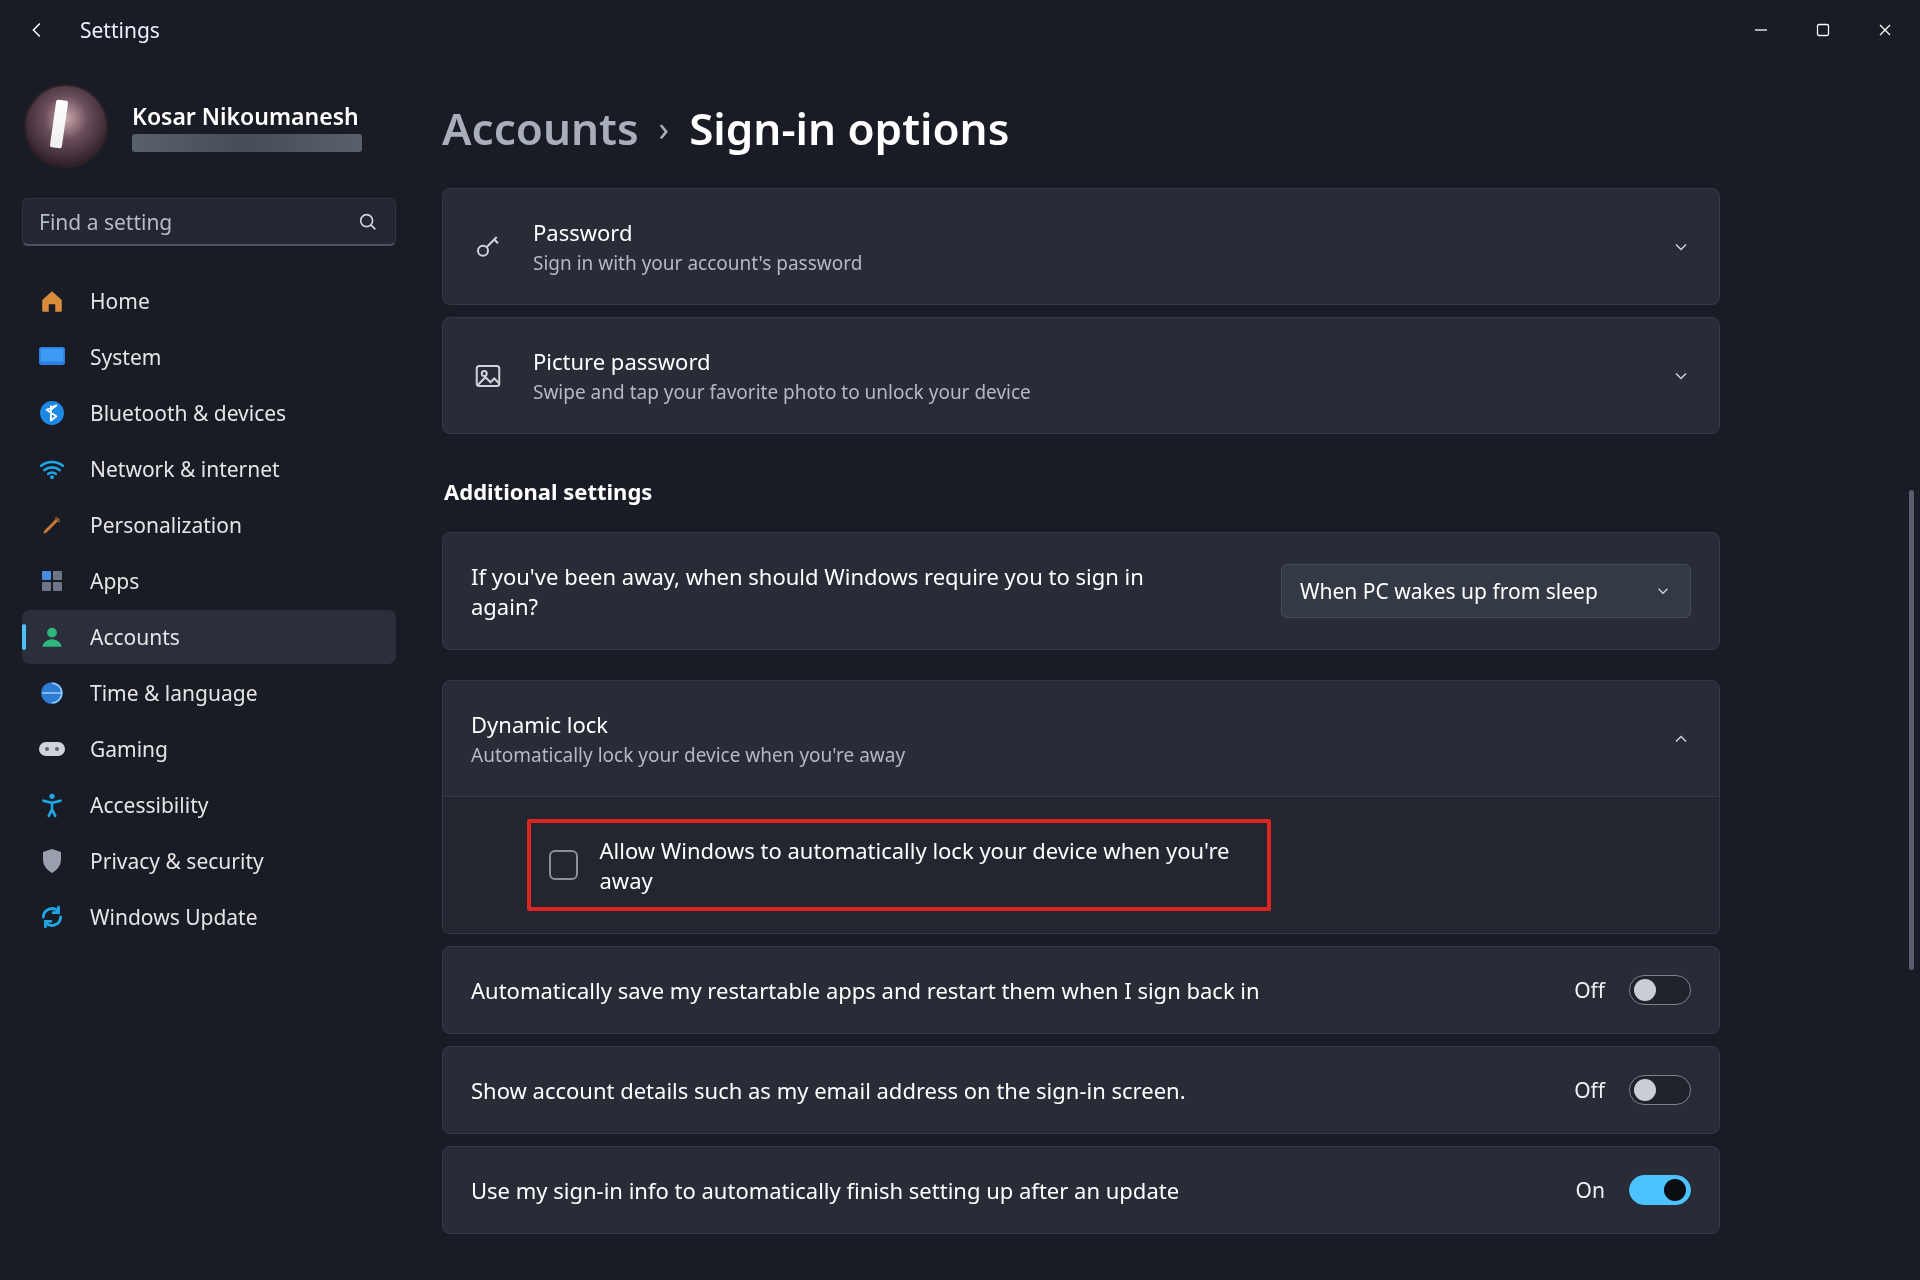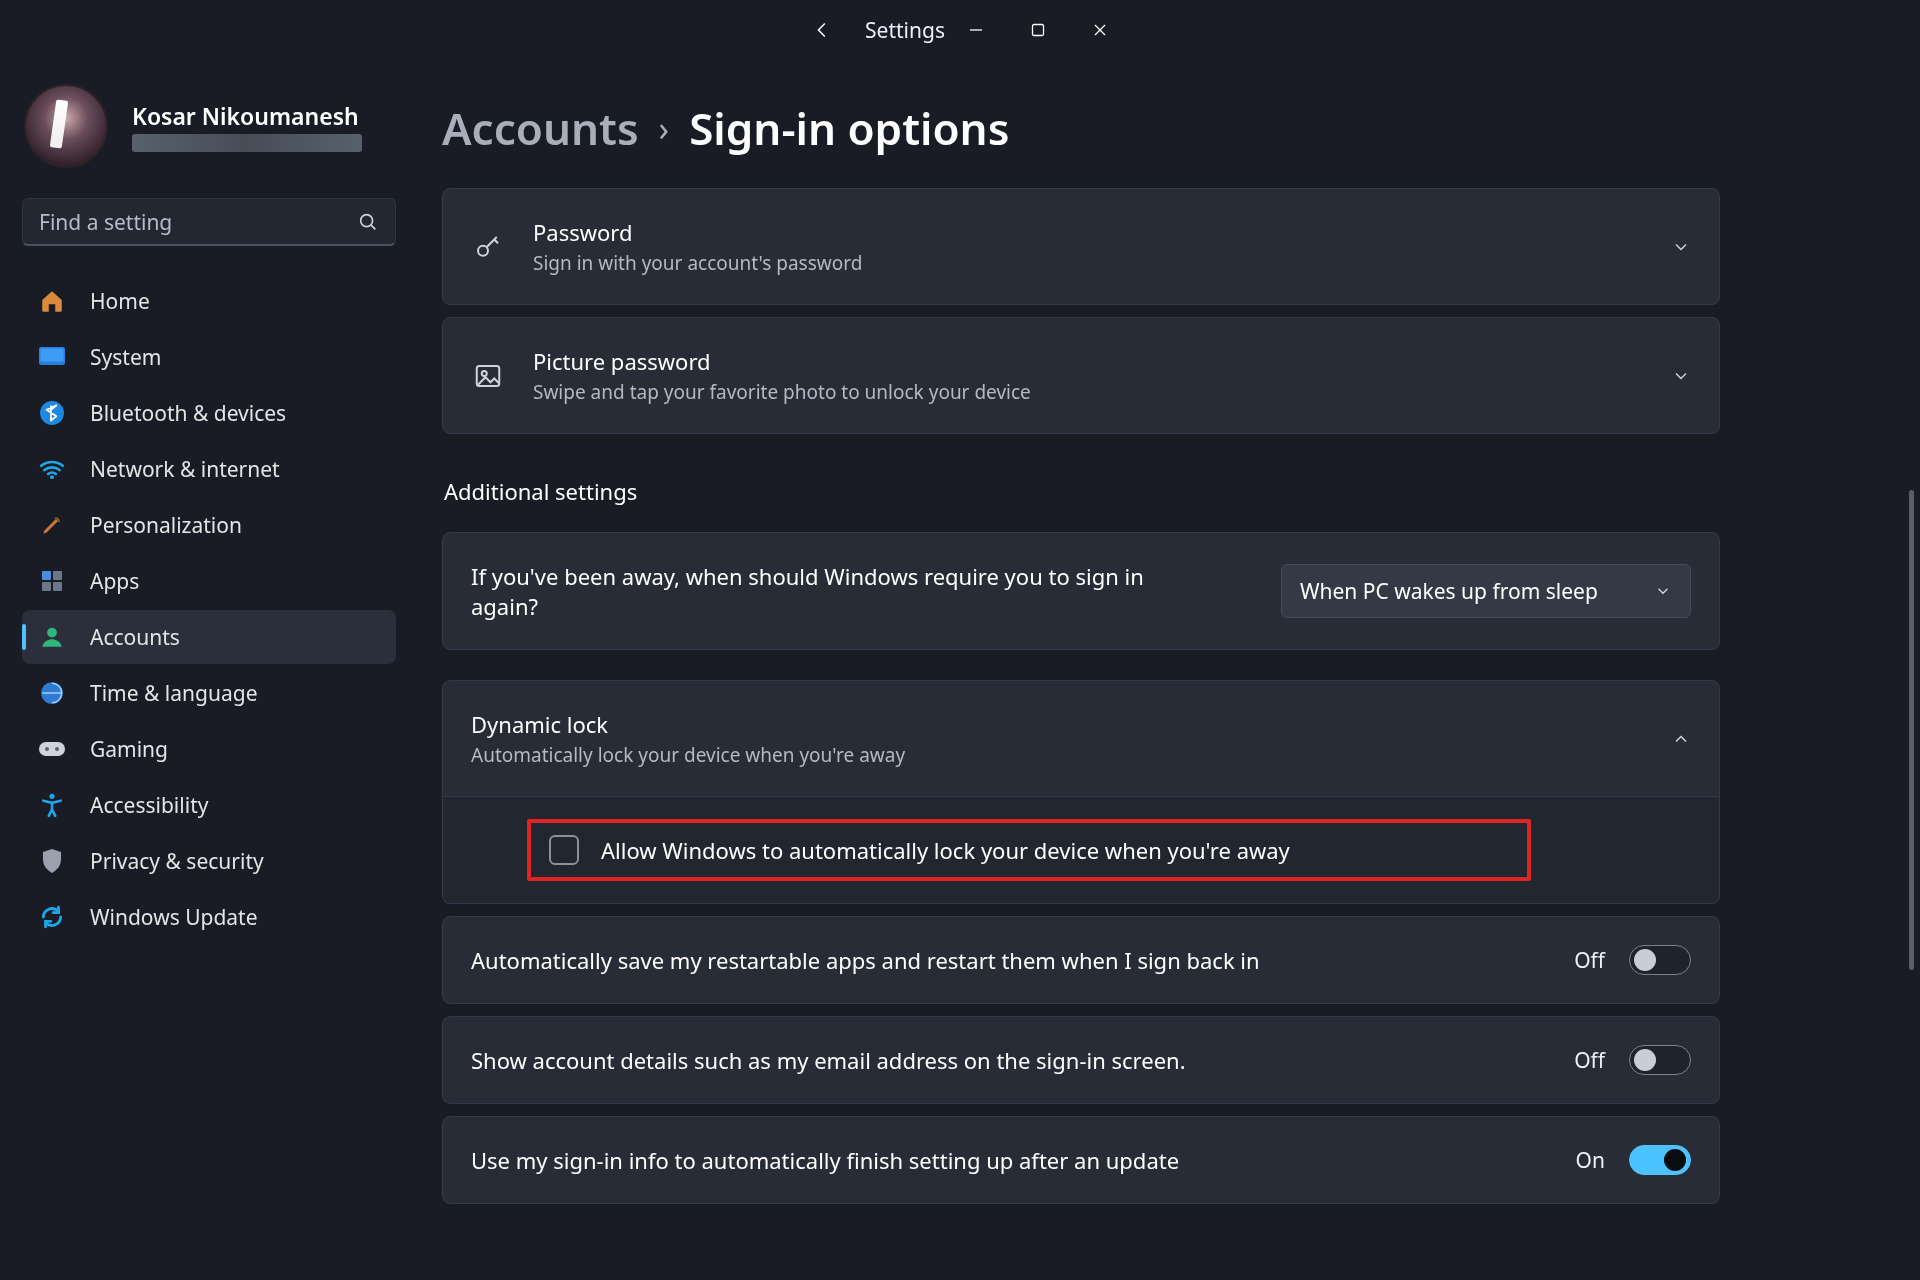--- a/index.html
+++ b/index.html
@@ -1,19 +1,19 @@
 <!DOCTYPE html>
 <html><head>
 <meta charset="utf-8">
 <style>
 * { margin:0; padding:0; box-sizing:border-box; font-family:"Segoe UI Variable","Segoe UI",system-ui,sans-serif; }
 html,body{width:1920px;height:1280px;overflow:hidden;background:#191c24;color:#fff;}
 
 
-.titlebar{height:60px;display:flex;align-items:center;justify-content:center;padding:0 4px 0 24px;}
+.titlebar{height:60px;display:flex;align-items:center;justify-content:space-between;padding:0 4px 0 24px;}
 .titlebar .left{display:flex;align-items:center;gap:28px;}
 .titlebar .wbtns{display:flex;}
 .titlebar .wbtn{width:62px;height:46px;display:flex;align-items:center;justify-content:center;color:#fff;}
 .titlebar .wbtn svg{stroke:#fff;}
 .back-arrow{width:28px;height:28px;display:flex;align-items:center;justify-content:center;}
 .app-title{font-size:21px;font-weight:400;color:#eef;}
 
 
 .shell{display:flex;height:calc(100% - 60px);}
 .sidebar{width:418px;flex:0 0 418px;padding:24px 22px 24px 22px;display:flex;flex-direction:column;}
@@ -46,26 +46,26 @@
 .crumb-sep{font-size:34px;color:#a9afba;}
 
 
 .content{display:flex;flex-direction:column;gap:12px;max-width:1278px;}
 .card{background:#282c36;border:1px solid #33394a;border-radius:8px;padding:28px 28px;display:flex;align-items:center;gap:28px;}
 .card .cicon{width:34px;display:flex;justify-content:center;color:#cfd3dc;}
 .card .ctext{flex:1;}
 .card .ctitle{font-size:22px;color:#fff;font-weight:400;}
 .card .csub{font-size:19px;color:#b4b9c4;margin-top:3px;}
 .card .chevron{color:#cfd3dc;}
-.section-h{font-size:22px;font-weight:400;color:#fff;margin:30px 0 14px 2px;}
+.section-h{font-size:22px;font-weight:700;color:#fff;margin:30px 0 14px 2px;}
 
 
 .card.expand-head{border-bottom-left-radius:0;border-bottom-right-radius:0;}
 .expand-body{background:#22262f;border:1px solid #33394a;border-top:none;border-radius:0 0 8px 8px;padding:22px 28px 22px 84px;}
-.chk-row{display:flex;align-items:center;gap:22px;border:4px solid #e02424;padding:12px 18px;border-radius:2px;width:1004px;}
+.chk-row{display:flex;align-items:center;gap:22px;border:4px solid #e02424;padding:12px 18px;border-radius:2px;width:744px;}
 .chk{width:30px;height:30px;border:2px solid #8b909c;border-radius:6px;background:transparent;}
 .chk-label{font-size:22px;color:#fff;}
 
 
 .select{background:#343946;border:1px solid #454b5b;border-radius:6px;padding:12px 18px;display:flex;align-items:center;font-size:21px;color:#fff;min-width:410px;justify-content:space-between;}
 
 
 .toggle-row .tstate{font-size:21px;color:#eef1f6;margin-right:6px;}
 .toggle{width:62px;height:30px;border-radius:15px;background:#1f232c;border:1.5px solid #7d828d;position:relative;}
 .toggle .knob{position:absolute;top:3px;left:4px;width:22px;height:22px;border-radius:50%;background:#c9cdd6;}

